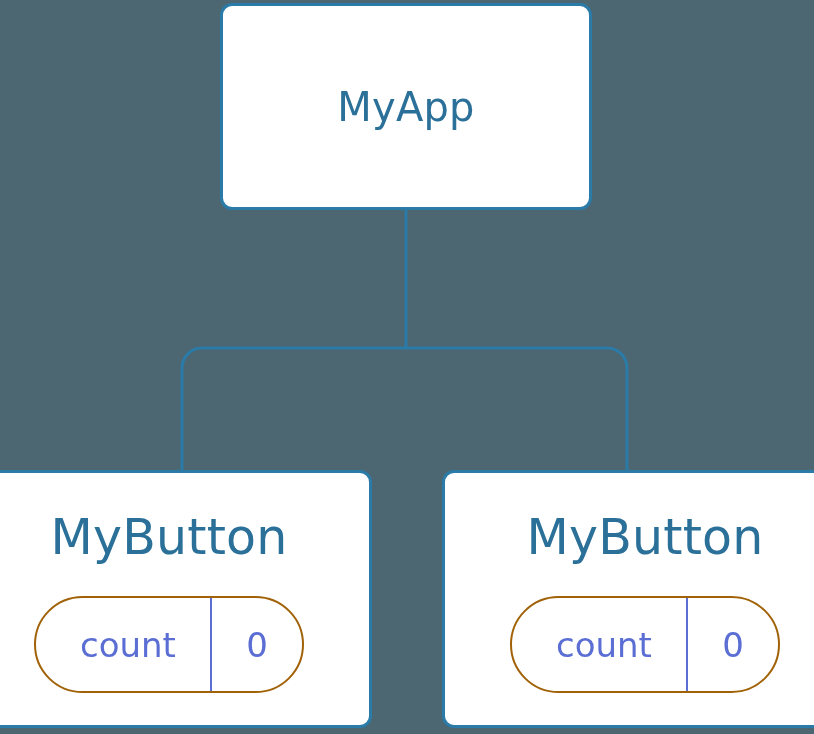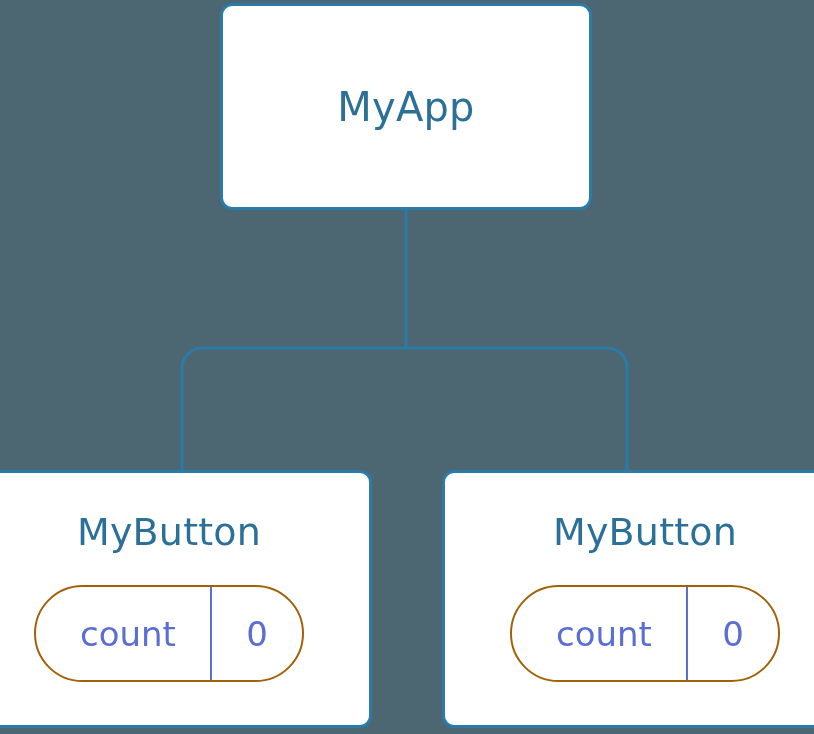--- a/index.html
+++ b/index.html
@@ -66,21 +66,21 @@
   }
 
   
   .node-child-right {
     left: 442px;
     width: 406px;
   }
 
   .node-title {
     color: #2b7099;
-    font-size: 38px;
+    font-size: 49px;
     line-height: 1;
     letter-spacing: 0.2px;
     white-space: nowrap;
   }
 
   .node-root .node-title {
     font-size: 40px;
   }
 
   

